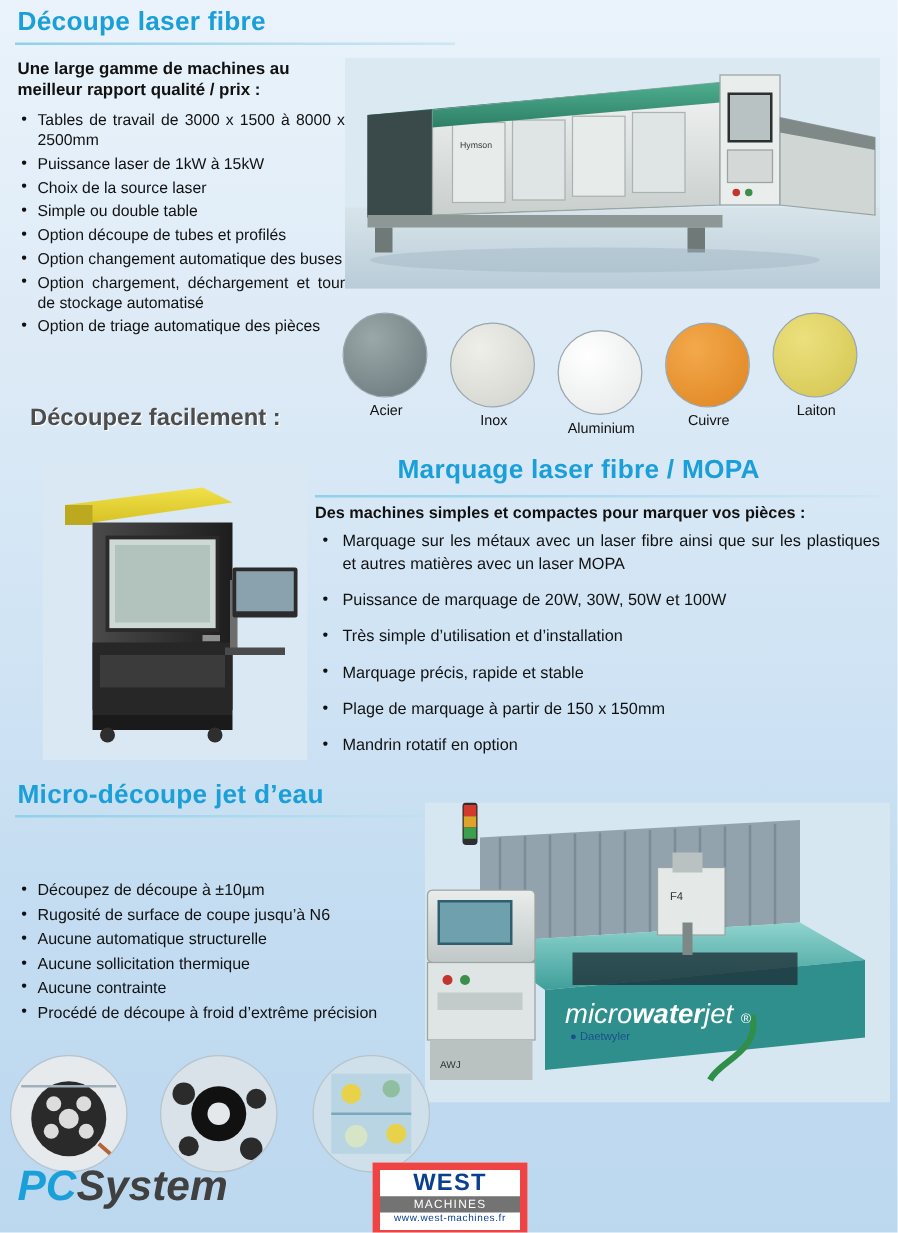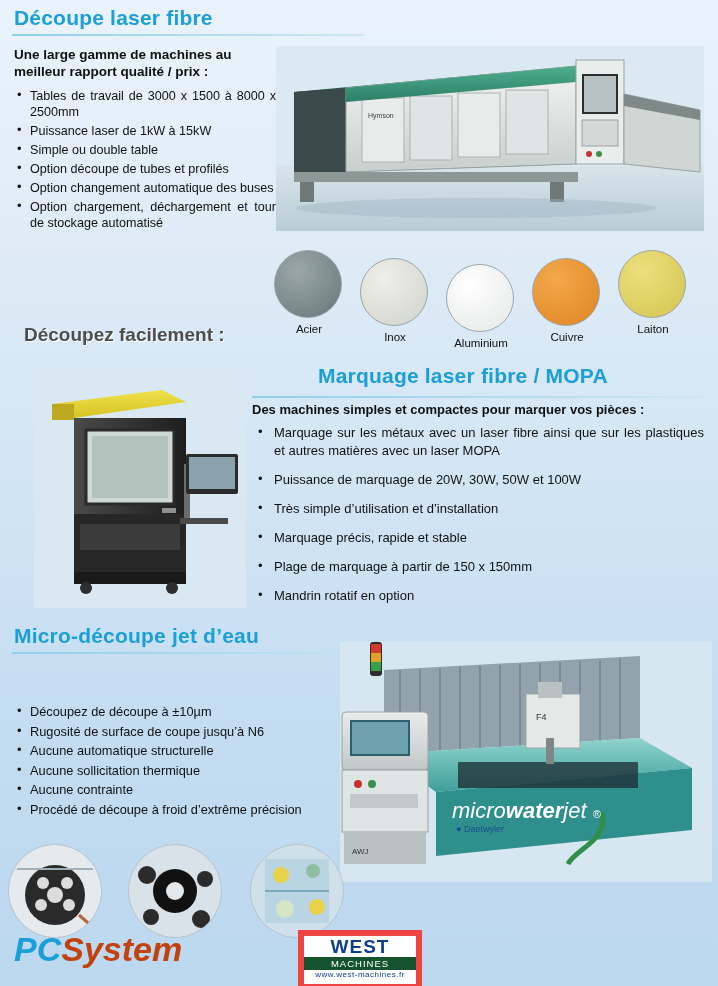--- a/index.html
+++ b/index.html
@@ -56,45 +56,47 @@
   #sec3-list{position:absolute;left:14px;top:704px;width:352px;font-size:12.8px;color:#111;line-height:16.5px;}
   #waterjet{position:absolute;left:340px;top:642px;width:372px;height:240px;}
 
   
   #samples{position:absolute;left:4px;top:840px;width:350px;height:96px;}
   .sample{position:absolute;width:92px;height:92px;border-radius:50%;overflow:hidden;border:1px solid #b9c3c9;}
 
   
   #footer-left{position:absolute;left:14px;top:930px;font-size:34px;font-weight:bold;font-style:italic;}
   #footer-left .c1{color:#1a9fd8;}
-  #footer-left .c2{color:#c2410c;}
+  #footer-left .c2{color:#404040;}
   #west-logo{position:absolute;left:298px;top:930px;width:112px;height:48px;border:6px solid #ef4444;background:#ffffff;
     text-align:center;}
   #west-logo .w{color:#0b3f8f;font-weight:bold;font-size:19px;line-height:20px;letter-spacing:1px;margin-top:1px;}
-  #west-logo .m{background:#14532d;color:#ffffff;font-size:9.5px;letter-spacing:1px;line-height:11px;padding:1px 0;}
+  #west-logo .m{background:#737373;color:#ffffff;font-size:9.5px;letter-spacing:1px;line-height:11px;padding:1px 0;}
   #west-logo .s{color:#0b3f8f;font-size:8px;letter-spacing:.5px;}
 
   .nosel{user-select:none;}
 </style>
 </head>
 <body>
 
 <div class="page">
 
   <div class="sect-title" id="sec1-title">Découpe laser fibre</div>
   <div class="rule" id="sec1-rule"></div>
   <div id="sec1-lead">Une large gamme de machines au meilleur rapport qualité / prix :</div>
 
   <ul class="bul" id="sec1-list">
     <li>Tables de travail de 3000 x 1500 à 8000 x 2500mm</li>
     <li>Puissance laser de 1kW à 15kW</li>
+    <li>Choix de la source laser</li>
     <li>Simple ou double table</li>
     <li>Option découpe de tubes et profilés</li>
     <li>Option changement automatique des buses</li>
     <li>Option chargement, déchargement et tour de stockage automatisé</li>
+    <li>Option de triage automatique des pièces</li>
   </ul>
 
   <svg id="machine1" viewBox="0 0 428 185">
     <defs>
       <linearGradient id="gBody" x1="0" y1="0" x2="0" y2="1">
         <stop offset="0" stop-color="#f2f4f3"></stop>
           <stop offset="1" stop-color="#c9cfcd"></stop>
       </linearGradient>
       <linearGradient id="gGreen" x1="0" y1="0" x2="0" y2="1">
         <stop offset="0" stop-color="#2f6f5f"></stop>

